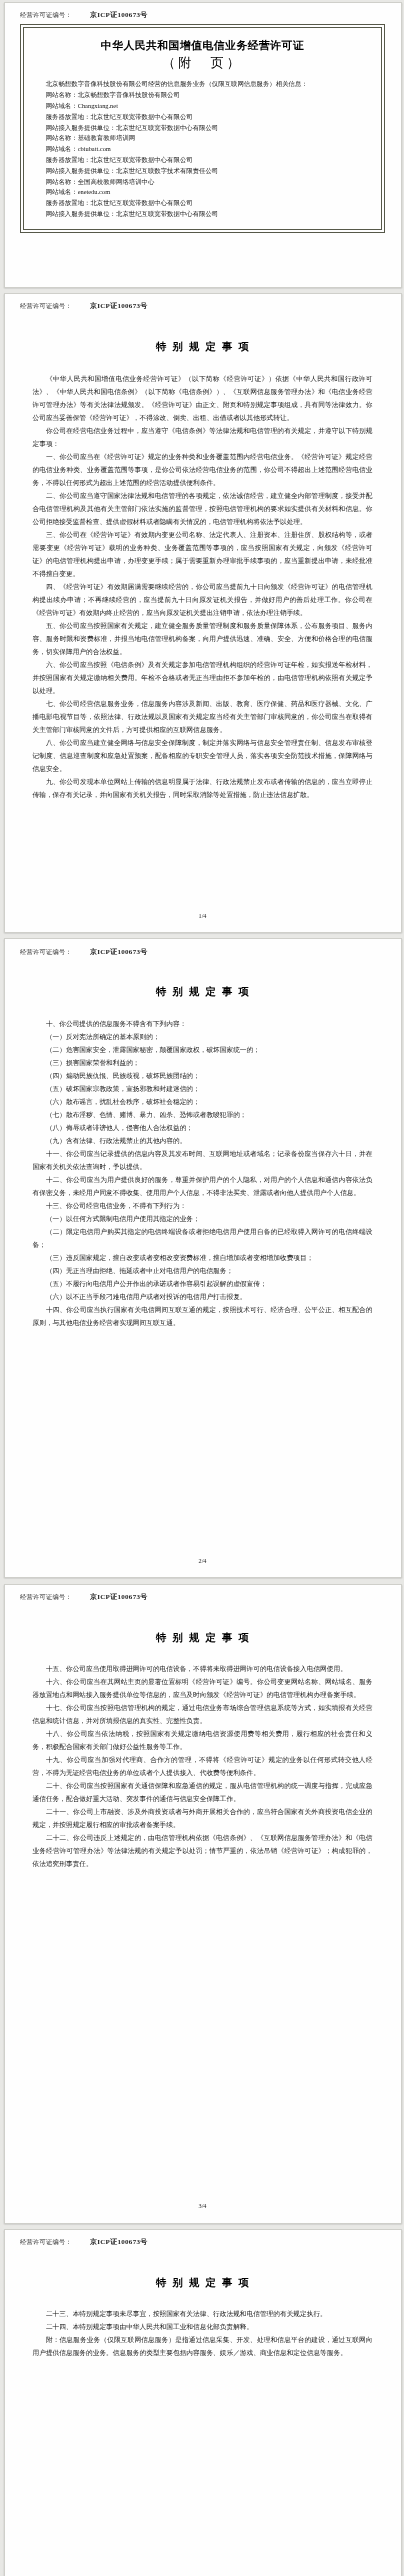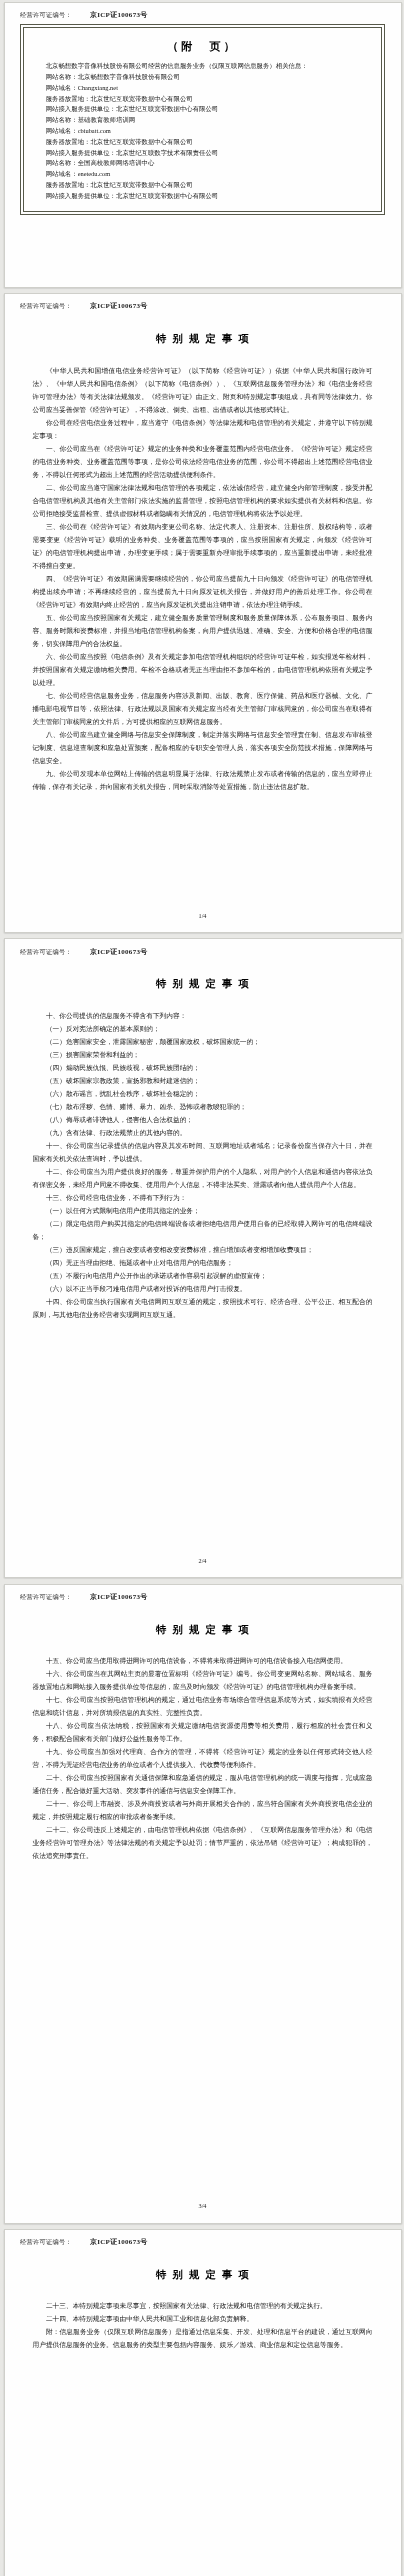--- a/index.html
+++ b/index.html
@@ -50,42 +50,42 @@
     margin: 0;
     font-size: 10.8px;
     font-weight: bold;
     text-align: center;
     letter-spacing: 0.5px;
     line-height: 1.4;
     color: #000;
   }
   .cert-subtitle {
     margin: 1px 0 0;
-    font-size: 11px;
-    font-weight: bold;
+    font-size: 13px;
+    font-weight: normal;
     text-align: center;
     letter-spacing: 3.1px;
     color: #000;
   }
   .cert-intro {
     margin: 7.2px 0 0;
     font-size: 6.4px;
     line-height: 10.8px;
     text-align: justify;
   }
   .cert-entries { margin-top: 0; }
   .cert-entry {
     margin: 0;
     font-size: 6.4px;
     line-height: 10.8px;
     text-align: justify;
   }
   
   .prov-title {
-    margin: 4px;
+    margin: 12px;
     padding-top: 34px;
     font-size: 10.3px;
     font-weight: bold;
     text-align: center;
     letter-spacing: 6.2px;
     text-indent: 6.2px;
     color: #000;
   }
   .prov-body {
     margin: 17.5px 28px 0;
@@ -112,20 +112,21 @@
 <body>
 
 <div class="stage">
 
   <div class="sheet sheet-cert">
     <div class="sheet-header">
       <span>经营许可证编号：</span><span class="hdr-no">京ICP证100673号</span>
     </div>
     <div class="cert-frame">
       <div class="cert-frame-inner">
+        <h1 class="cert-title">中华人民共和国增值电信业务经营许可证</h1>
         <div class="cert-subtitle">（附　页）</div>
         <p class="cert-intro">北京畅想数字音像科技股份有限公司经营的信息服务业务（仅限互联网信息服务）相关信息：</p>
         <div class="cert-entries">
             <p class="cert-entry">网站名称：北京畅想数字音像科技股份有限公司</p>
             <p class="cert-entry">网站域名：Changxiang.net</p>
             <p class="cert-entry">服务器放置地：北京世纪互联宽带数据中心有限公司</p>
             <p class="cert-entry">网站接入服务提供单位：北京世纪互联宽带数据中心有限公司</p>
             <p class="cert-entry">网站名称：基础教育教师培训网</p>
             <p class="cert-entry">网站域名：cbiubatt.com</p>
             <p class="cert-entry">服务器放置地：北京世纪互联宽带数据中心有限公司</p>

